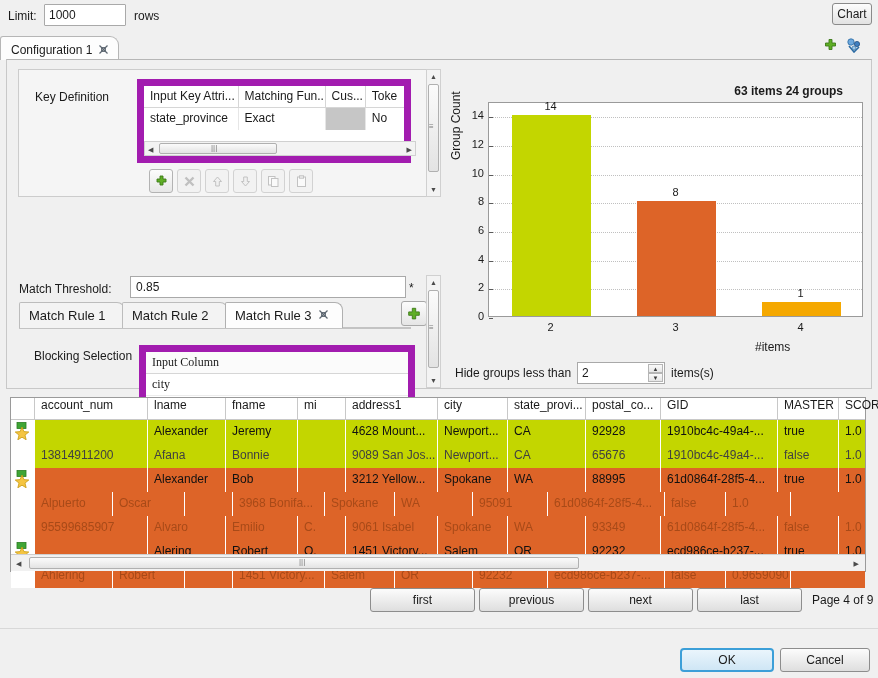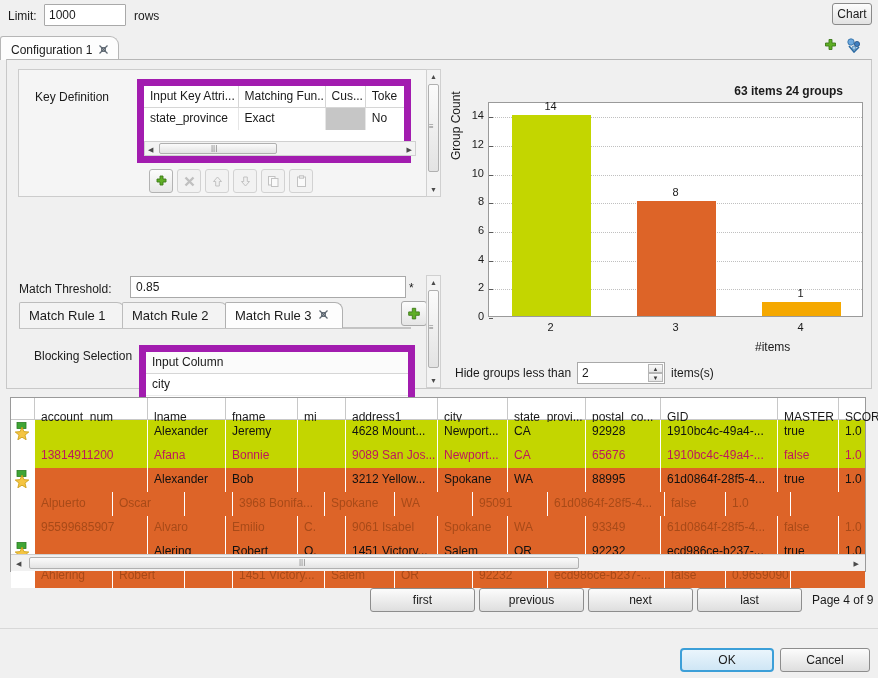--- a/index.html
+++ b/index.html
@@ -138,32 +138,32 @@
     display: flex; align-items: center; justify-content: center; font-size: 6px; color: #3a3a3a;
   }
 
   
   .results {
     position: absolute; left: 10px; top: 397px; width: 856px; height: 175px;
     background: #fff; border: 1px solid #9a9a9a;
   }
   .rt-head { display: flex; height: 22px; background: #fff; border-bottom: 1px solid #c8c8c8; }
   .rt-head .th {
-    padding: 12px 6px; font-size: 12px; border-right: 1px solid #c8c8c8;
+    padding: 0 6px; font-size: 12px; border-right: 1px solid #c8c8c8;
     white-space: nowrap; overflow: hidden; color: #1a1a1a;
   }
   .rt-row { display: flex; height: 24px; }
   .rt-row .td {
     padding: 4px 6px; font-size: 12px; border-right: 1px solid #fff;
     white-space: nowrap; overflow: hidden;
   }
   .rt-row.green { background: #c3d600; }
   .rt-row.orange { background: #dd6428; }
   .rt-row .td.master { color: #111; font-weight: normal; }
-  .rt-row.green .td.child { color: #be185d; }
+  .rt-row.green .td.child { color: #404040; }
   .rt-row.orange .td.child { color: #a84a18; }
   .star-cell { width: 24px; flex: none; border-right: 1px solid #fff; position: relative; background: #fff; }
 
   .rt-hsb { position: absolute; left: 0; bottom: 0; width: 100%; height: 17px; background: #f1f1f1; border-top: 1px solid #cfcfcf; }
 
   
   .pager { position: absolute; left: 370px; top: 588px; display: flex; align-items: center; gap: 0; }
   .pg-btn {
     width: 105px; height: 24px; margin-right: 4px; font-size: 12px;
     font-family: "Liberation Sans", sans-serif;
@@ -324,21 +324,21 @@
       </div>
     </div>
 
     <div class="gbox" style="left:11px; top:214px; width:409px; height:112px; top:214px; margin-top:0; border-top:none; background:transparent; border:none;">
     </div>
 
     <div class="gbox" style="left:11px; top:273px; width:409px; height:56px; border:none; background:transparent;">
       <span class="panel-label" style="position:absolute; left:16px; top:16px;">Blocking Selection</span>
     </div>
 
-    <div class="grid-box" style="left:132px; top:285px; width:276px; height:65px;">
+    <div class="grid-box" style="left:132px; top:285px; width:276px; height:65px;font-family:Liberation Serif, serif;">
       <div class="grid-head" style="background:#fbfbfb;">
         <div class="cell" style="width:274px; border-right:none;">Input Column</div>
       </div>
       <div class="grid-row" style="border-bottom:1px solid #ececec;">
         <div class="cell" style="width:274px; border-right:none;">city</div>
       </div>
     </div>
 
     <div class="tool-row" style="left:134px; top:356px;">
       <div class="tool-btn">

